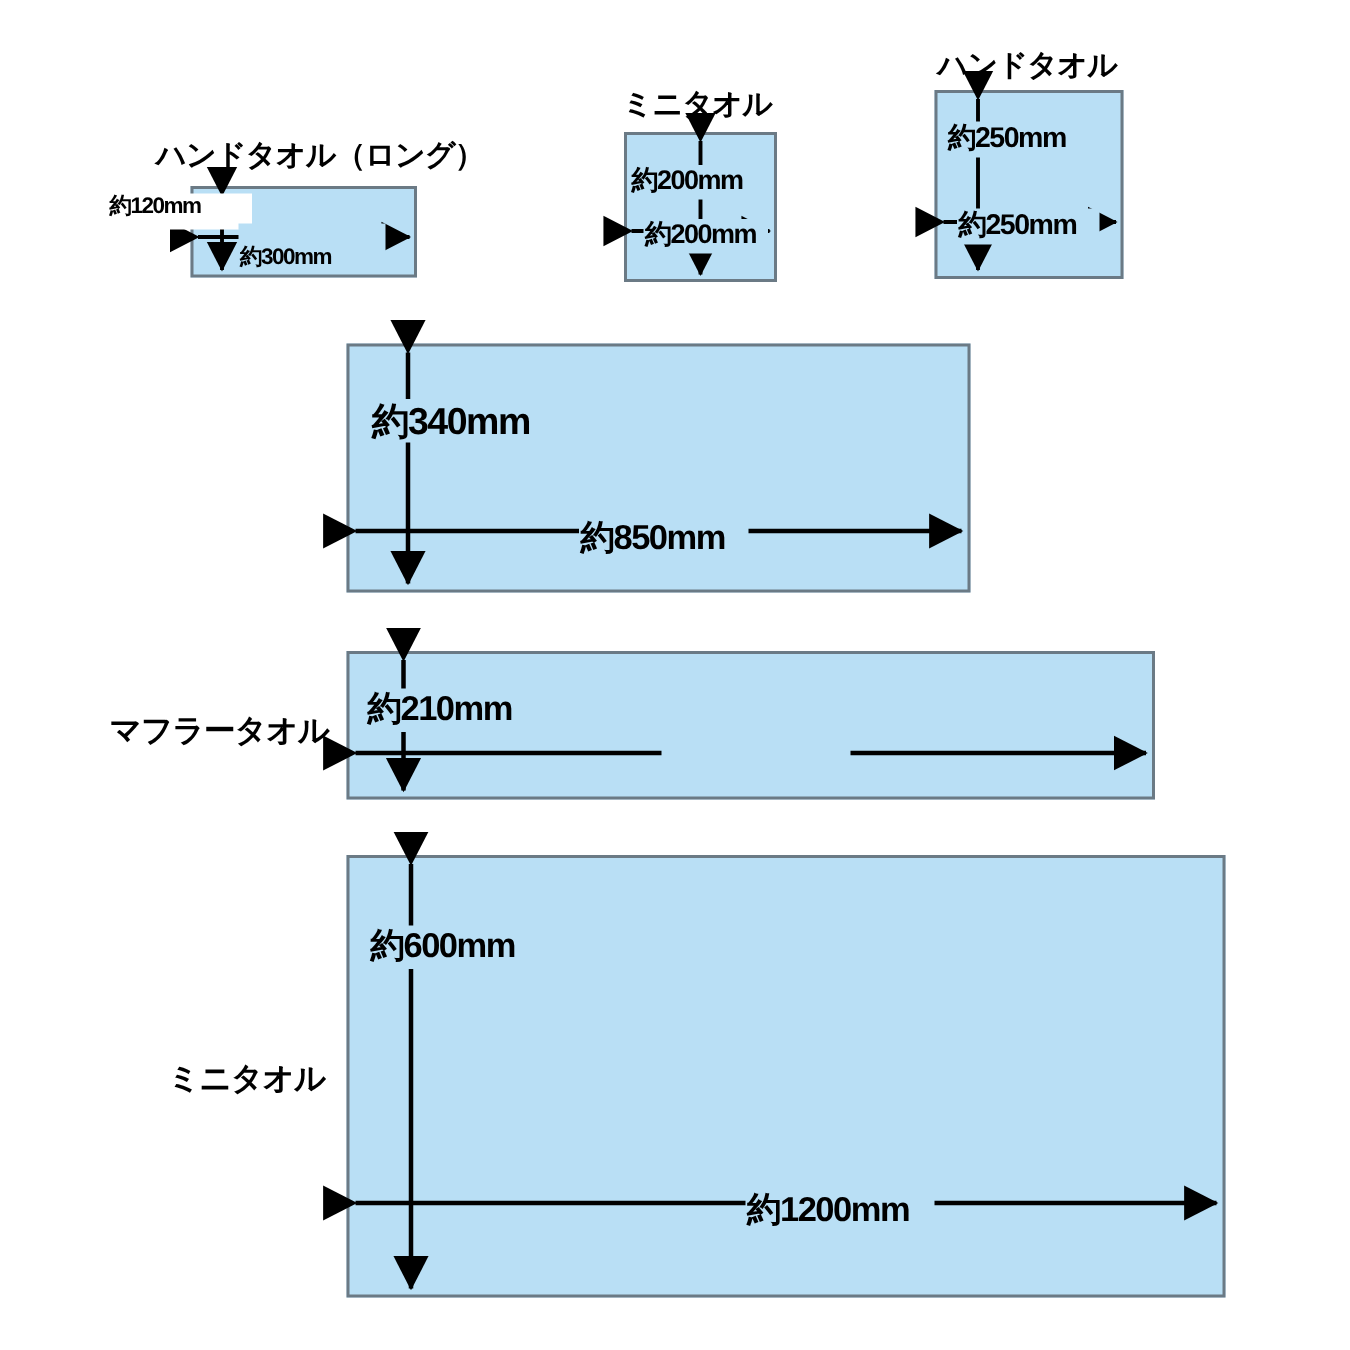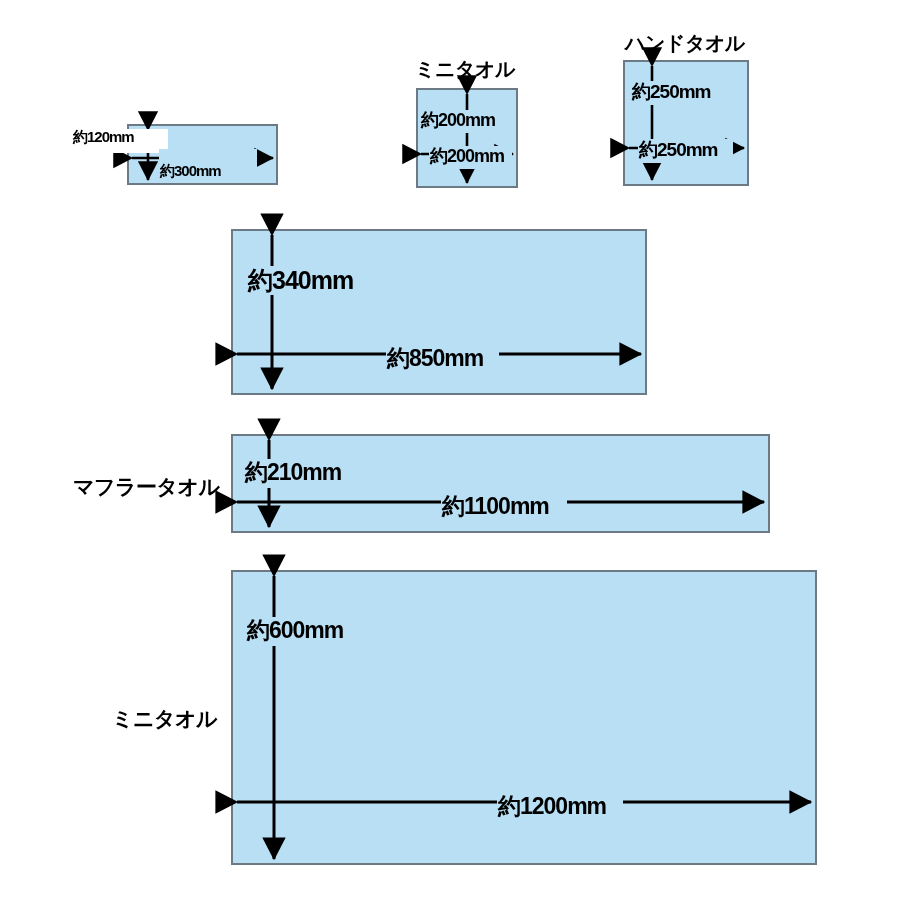--- a/index.html
+++ b/index.html
@@ -60,20 +60,21 @@
   .maskbox {
     position: absolute;
     z-index: 4;
   }
 </style>
 </head>
 <body>
 
 <div id="stage">
 
+  <div class="top-label" style="left:104px; top:90px; font-size:20px;">ハンドタオル（ロング）</div>
 
   <div class="towel-rect" style="left:127px; top:124px; width:151px; height:61px;"></div>
 
   <div class="dim-text" style="left: 73px; top: 128px; font-size: 15px; z-index: 6;">約120mm</div>
 
   <div class="dim-text" style="left: 160px; top: 162px; font-size: 15px; z-index: 6;">約300mm</div>
 
   <div class="top-label" style="left:415px; top:56px; font-size:20px;">ミニタオル</div>
 
   <div class="towel-rect" style="left:416px; top:88px; width:102px; height:100px;"></div>
@@ -96,21 +97,20 @@
   <div class="dim-text" style="left: 248px; top: 264px; font-size: 25px; z-index: 6;">約340mm</div>
 
   <div class="dim-text" style="left: 387px; top: 343px; font-size: 23px; z-index: 6;">約850mm</div>
 
   <div class="towel-rect" style="left:231px; top:434px; width:539px; height:99px;"></div>
 
   <div class="side-label" style="left:73px; top:473px; font-size:21px;font-family:Liberation Serif, serif;">マフラータオル</div>
 
   <div class="dim-text" style="left: 245px; top: 457px; font-size: 23px; z-index: 6;">約210mm</div>
 
-  <div class="dim-text" style="left: 442px; top: 491px; font-size: 23px; z-index: 6;">約1100mm</div>
 
   <div class="towel-rect" style="left:231px; top:570px; width:586px; height:295px;"></div>
 
   <div class="side-label" style="left:112px; top:705px; font-size:21px;">ミニタオル</div>
 
   <div class="dim-text" style="left: 247px; top: 615px; font-size: 23px; z-index: 6;">約600mm</div>
 
   <div class="dim-text" style="left: 498px; top: 791px; font-size: 23px; z-index: 6;">約1200mm</div>
 
   <svg class="arrows" viewBox="0 0 900 900" xmlns="http://www.w3.org/2000/svg">

